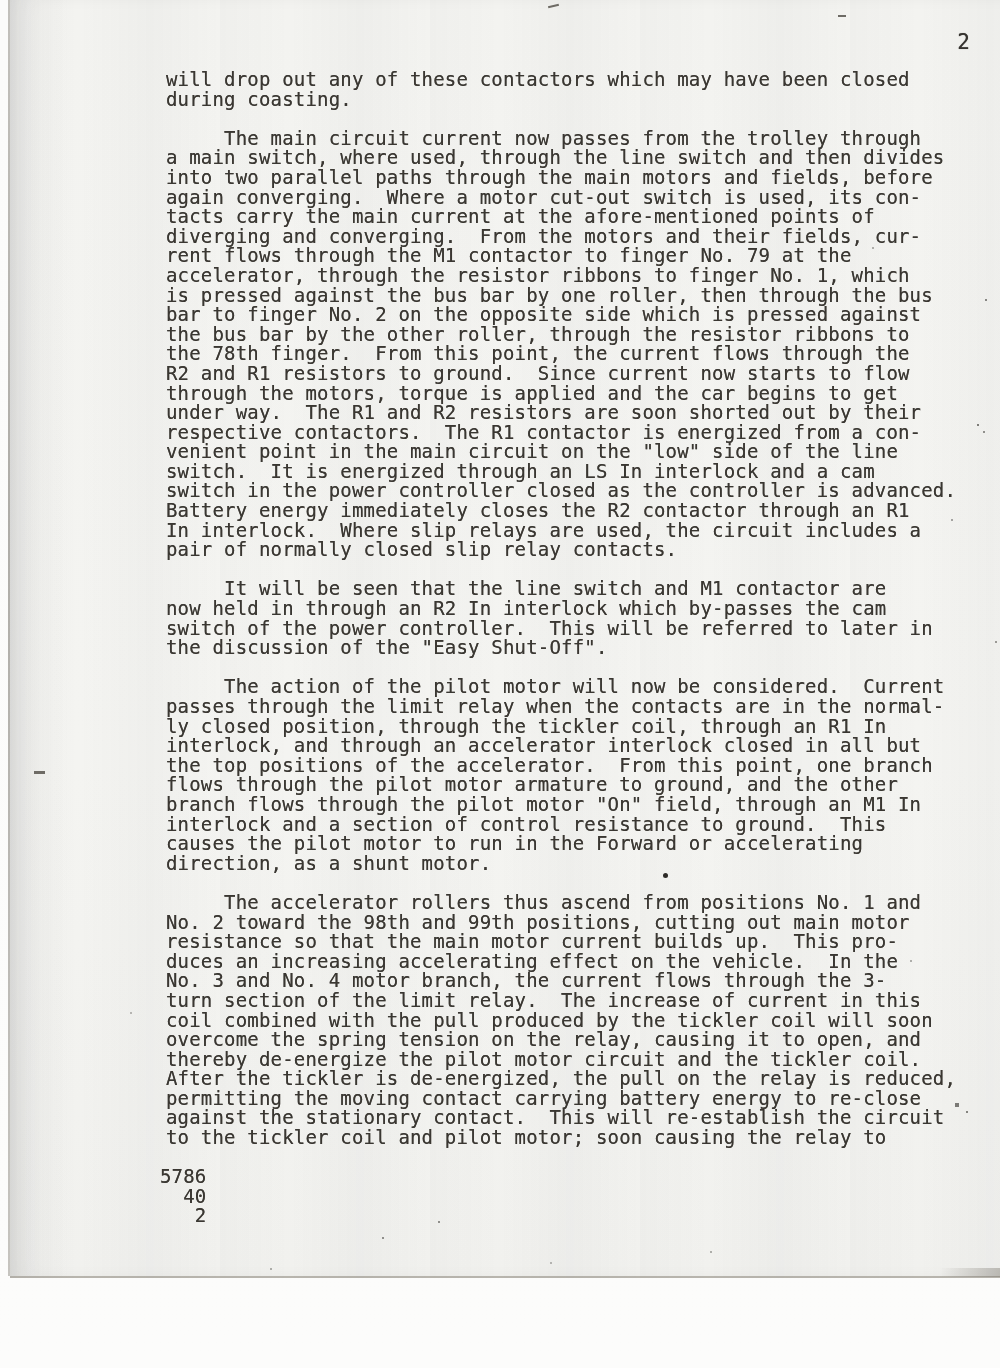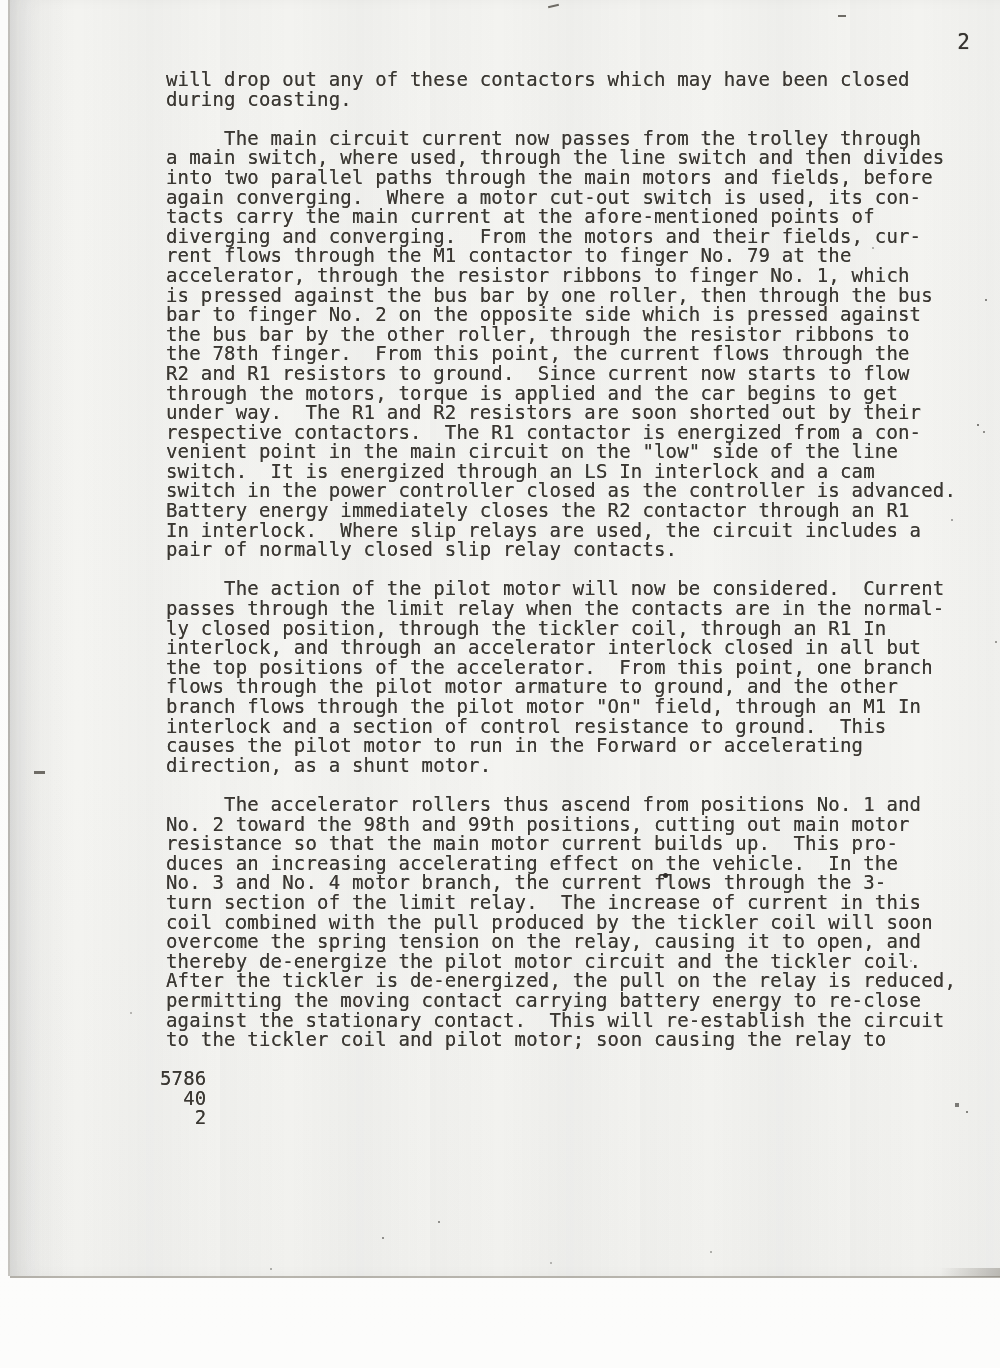--- a/index.html
+++ b/index.html
@@ -143,20 +143,24 @@
 R2 and R1 resistors to ground.  Since current now starts to flow
 through the motors, torque is applied and the car begins to get
 under way.  The R1 and R2 resistors are soon shorted out by their
 respective contactors.  The R1 contactor is energized from a con-
 venient point in the main circuit on the "low" side of the line
 switch.  It is energized through an LS In interlock and a cam
 switch in the power controller closed as the controller is advanced.
 Battery energy immediately closes the R2 contactor through an R1
 In interlock.  Where slip relays are used, the circuit includes a
 pair of normally closed slip relay contacts.</pre>
+      <pre class="para">     It will be seen that the line switch and M1 contactor are
+now held in through an R2 In interlock which by-passes the cam
+switch of the power controller.  This will be referred to later in
+the discussion of the "Easy Shut-Off".</pre>
       <pre class="para">     The action of the pilot motor will now be considered.  Current
 passes through the limit relay when the contacts are in the normal-
 ly closed position, through the tickler coil, through an R1 In
 interlock, and through an accelerator interlock closed in all but
 the top positions of the accelerator.  From this point, one branch
 flows through the pilot motor armature to ground, and the other
 branch flows through the pilot motor "On" field, through an M1 In
 interlock and a section of control resistance to ground.  This
 causes the pilot motor to run in the Forward or accelerating
 direction, as a shunt motor.</pre>

